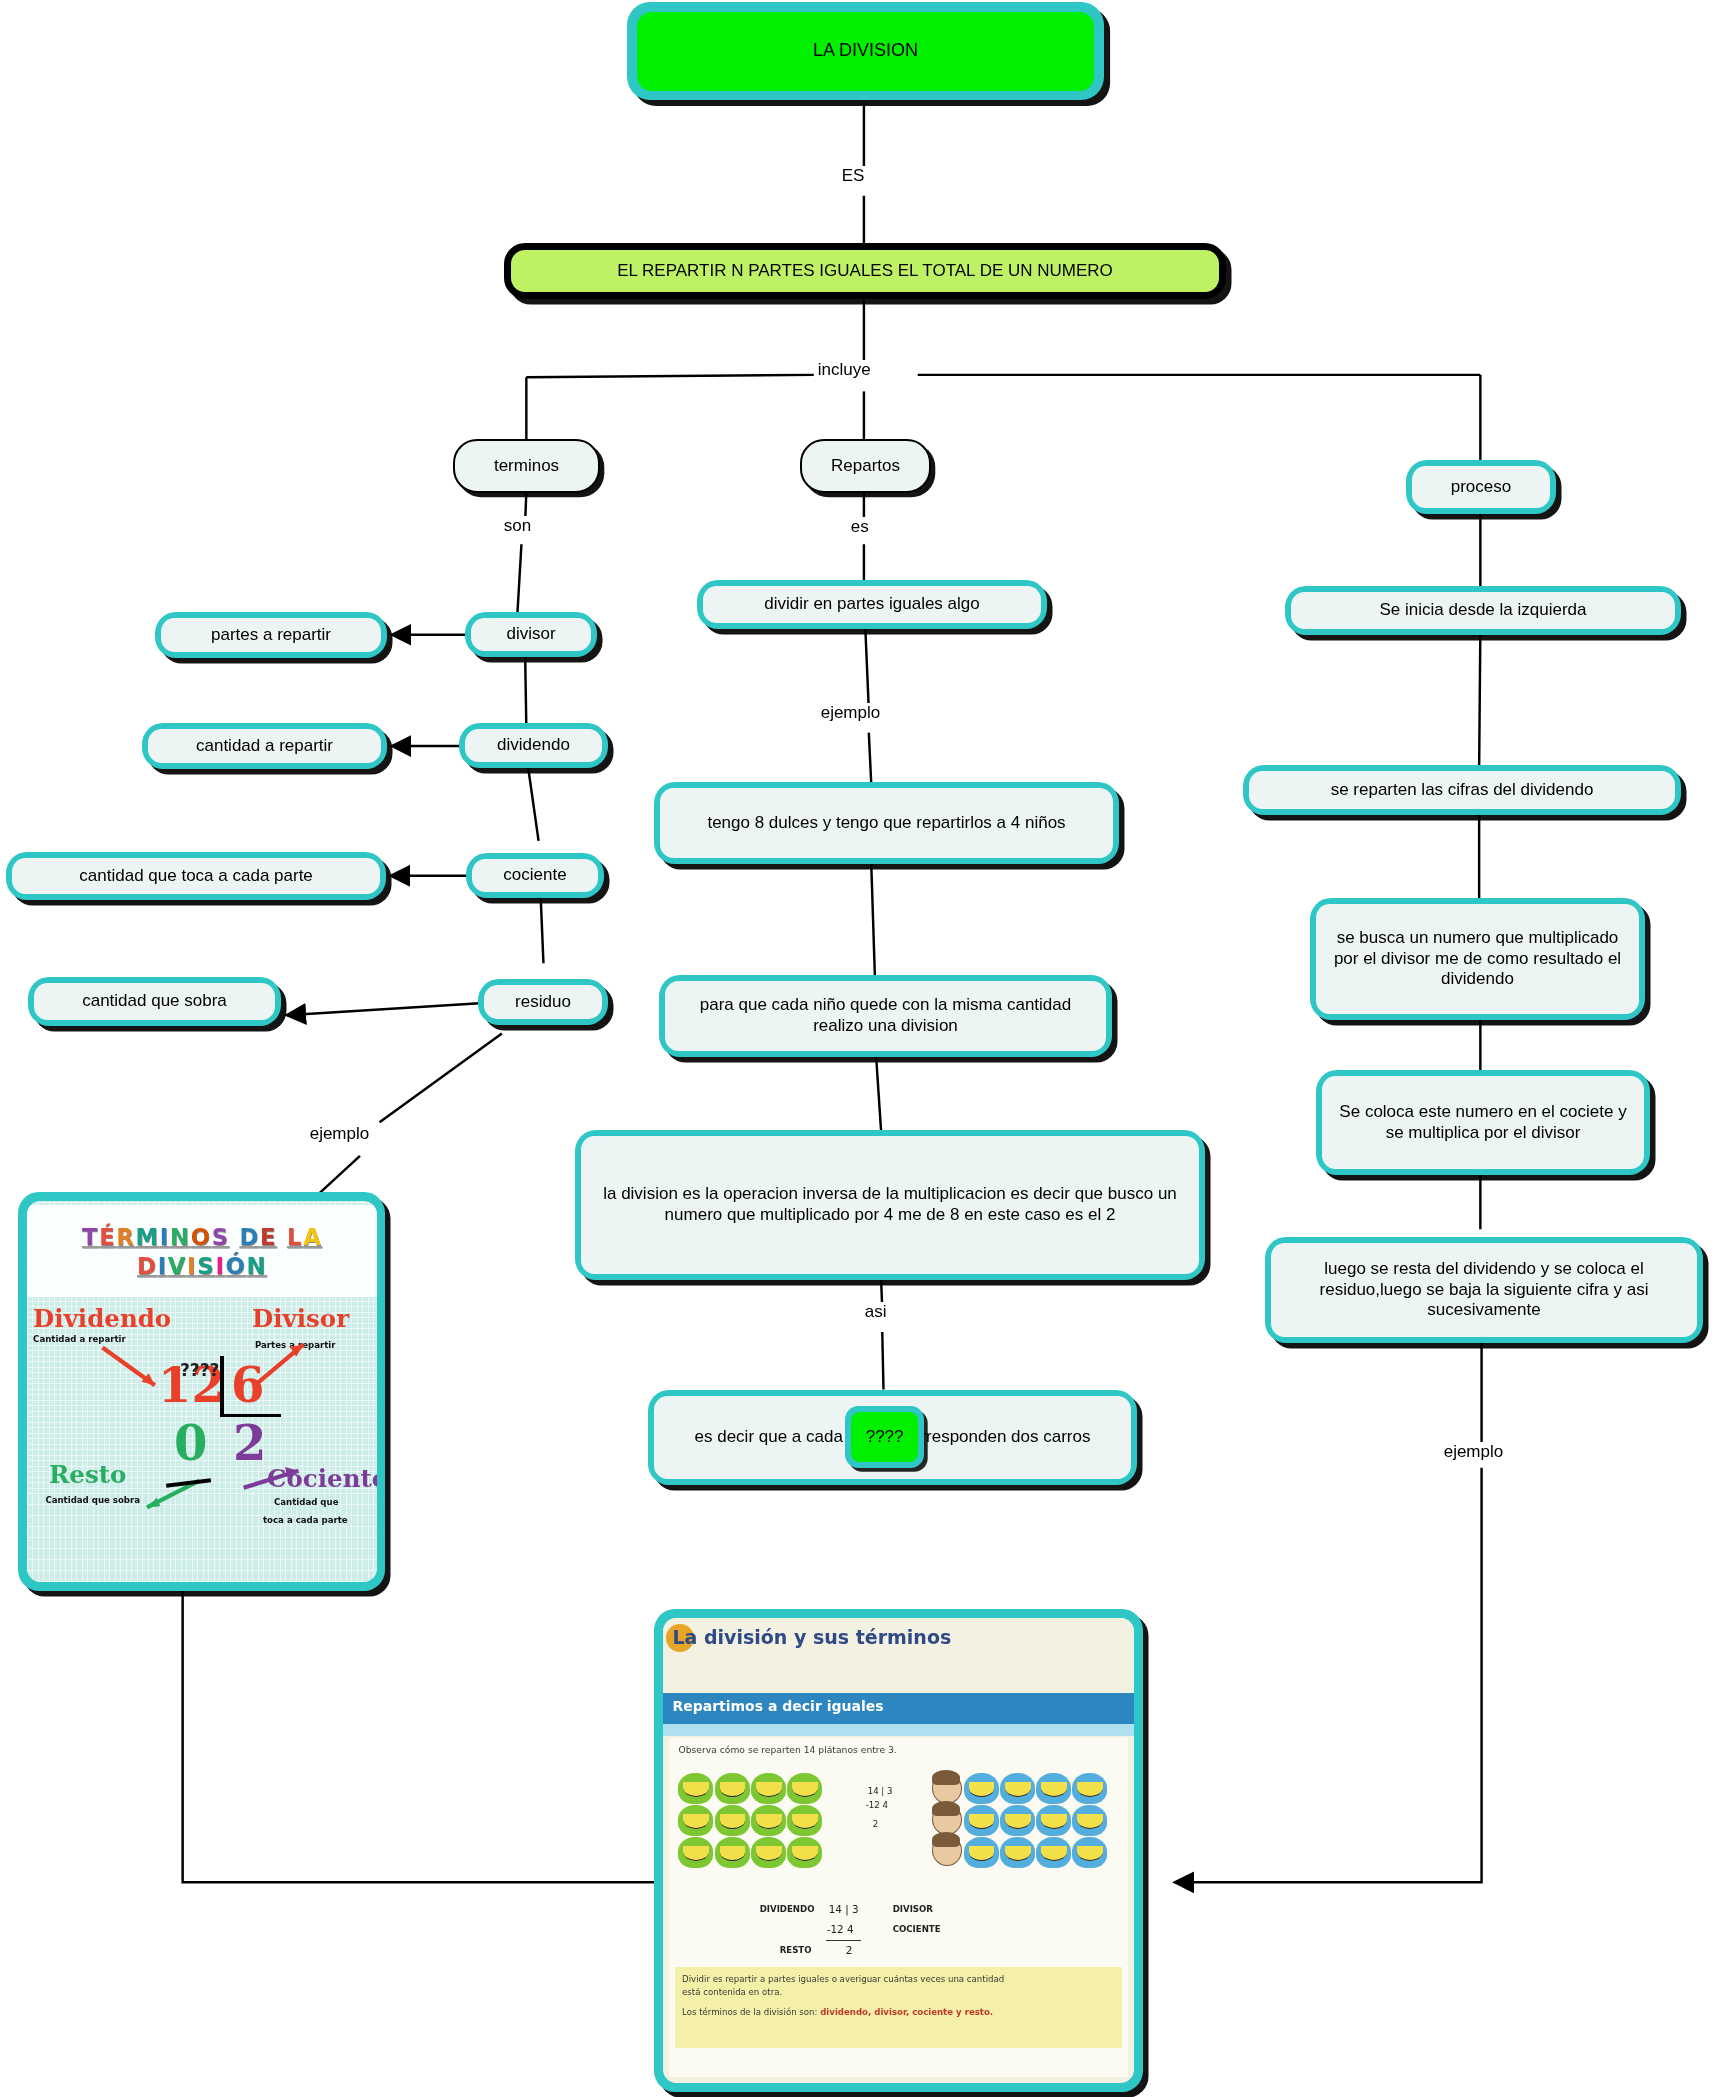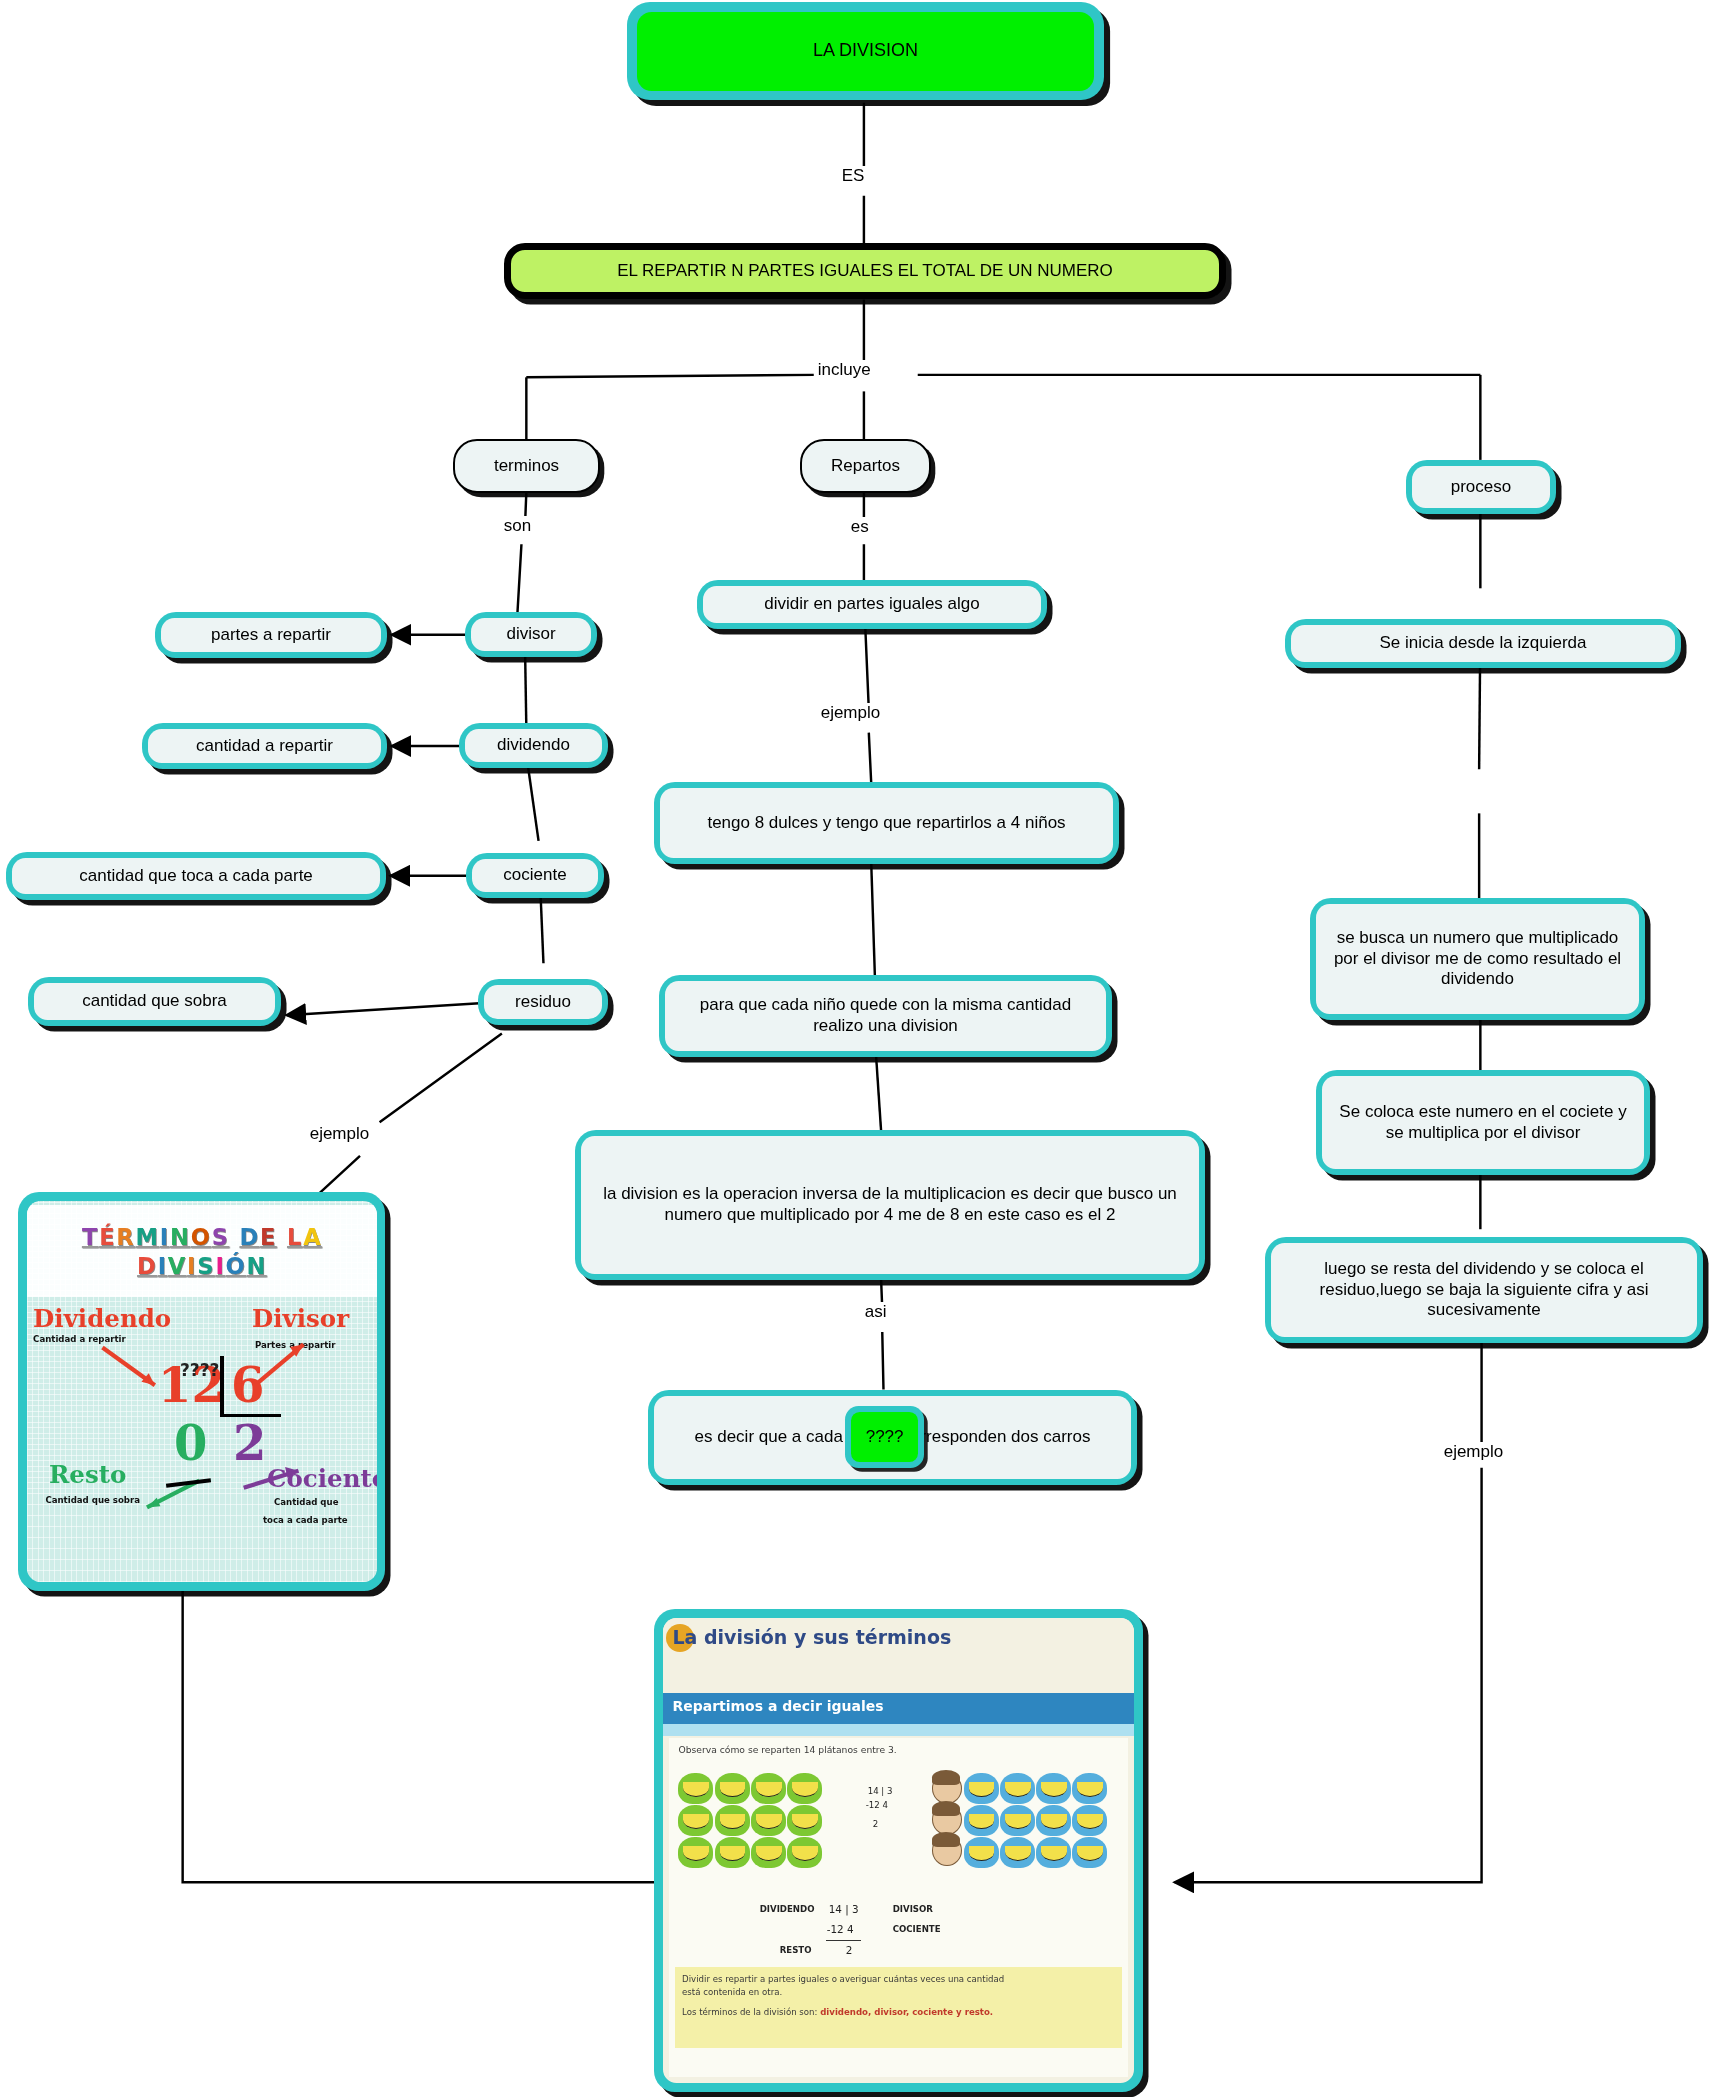--- a/index.html
+++ b/index.html
@@ -326,26 +326,31 @@
       <span>es decir que a  cada niño le corresponden dos carros</span>
     </div>
   </div>
 
   <div class="chip" style="left:845px;top:1406px;width:67px;height:50px;font-size:17px;">
     <div class="inner">
       <span>????</span>
     </div>
   </div>
 
-  <div class="node teal" style="left:1285px;top:586px;width:396px;height:49px;font-size:17px;margin-top:33px;">
+  <div class="node teal" style="left:1285px;top:586px;width:396px;height:49px;font-size:17px;">
     <div class="inner">
       <span>Se inicia desde la izquierda</span>
     </div>
   </div>
 
+  <div class="node teal" style="left:1243px;top:765px;width:438px;height:50px;font-size:17px;">
+    <div class="inner">
+      <span>se reparten las cifras del dividendo</span>
+    </div>
+  </div>
 
   <div class="node teal" style="left:1316px;top:1070px;width:334px;height:105px;font-size:17px;">
     <div class="inner">
       <span>Se coloca este numero en el  cociete y se multiplica por el divisor</span>
     </div>
   </div>
 
   <div class="node teal" style="left:1310px;top:898px;width:335px;height:122px;font-size:17px;">
     <div class="inner">
       <span>se busca un numero que multiplicado por el divisor me de como resultado el dividendo</span>

